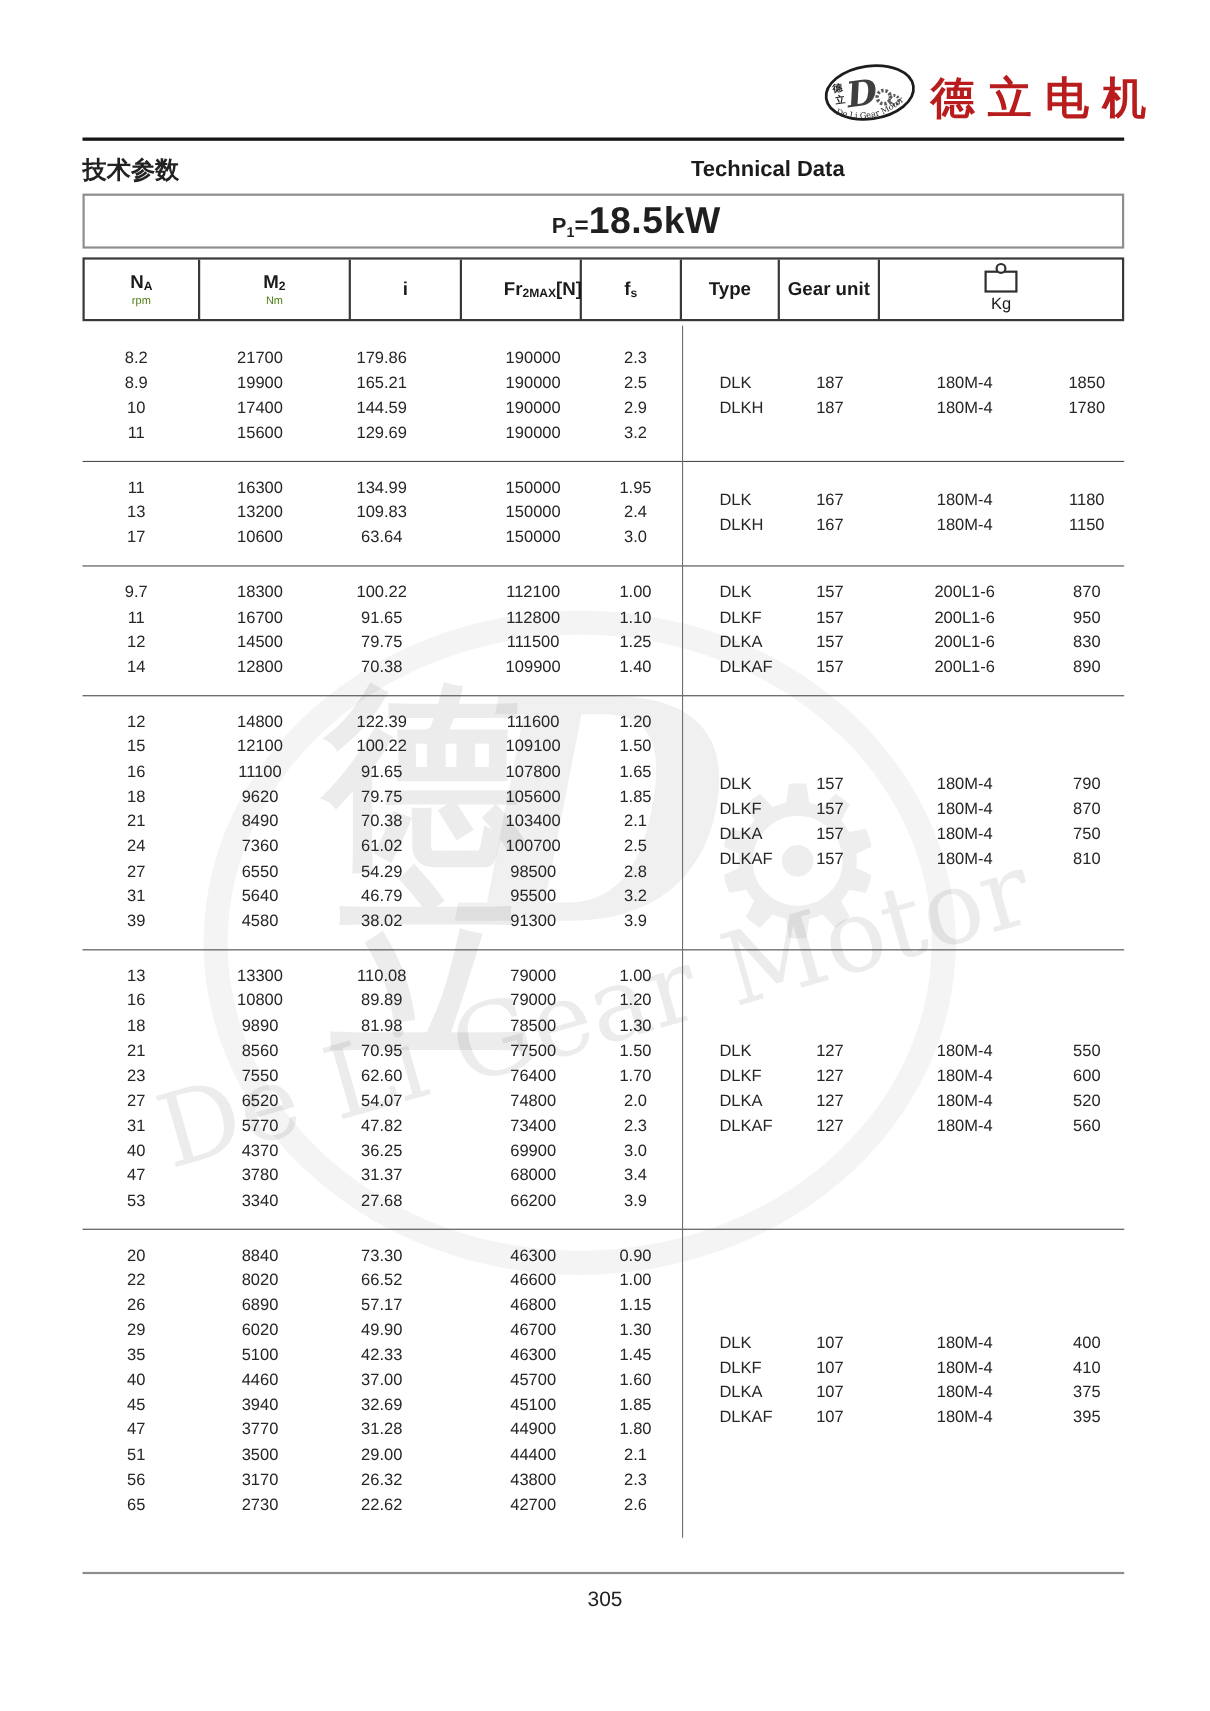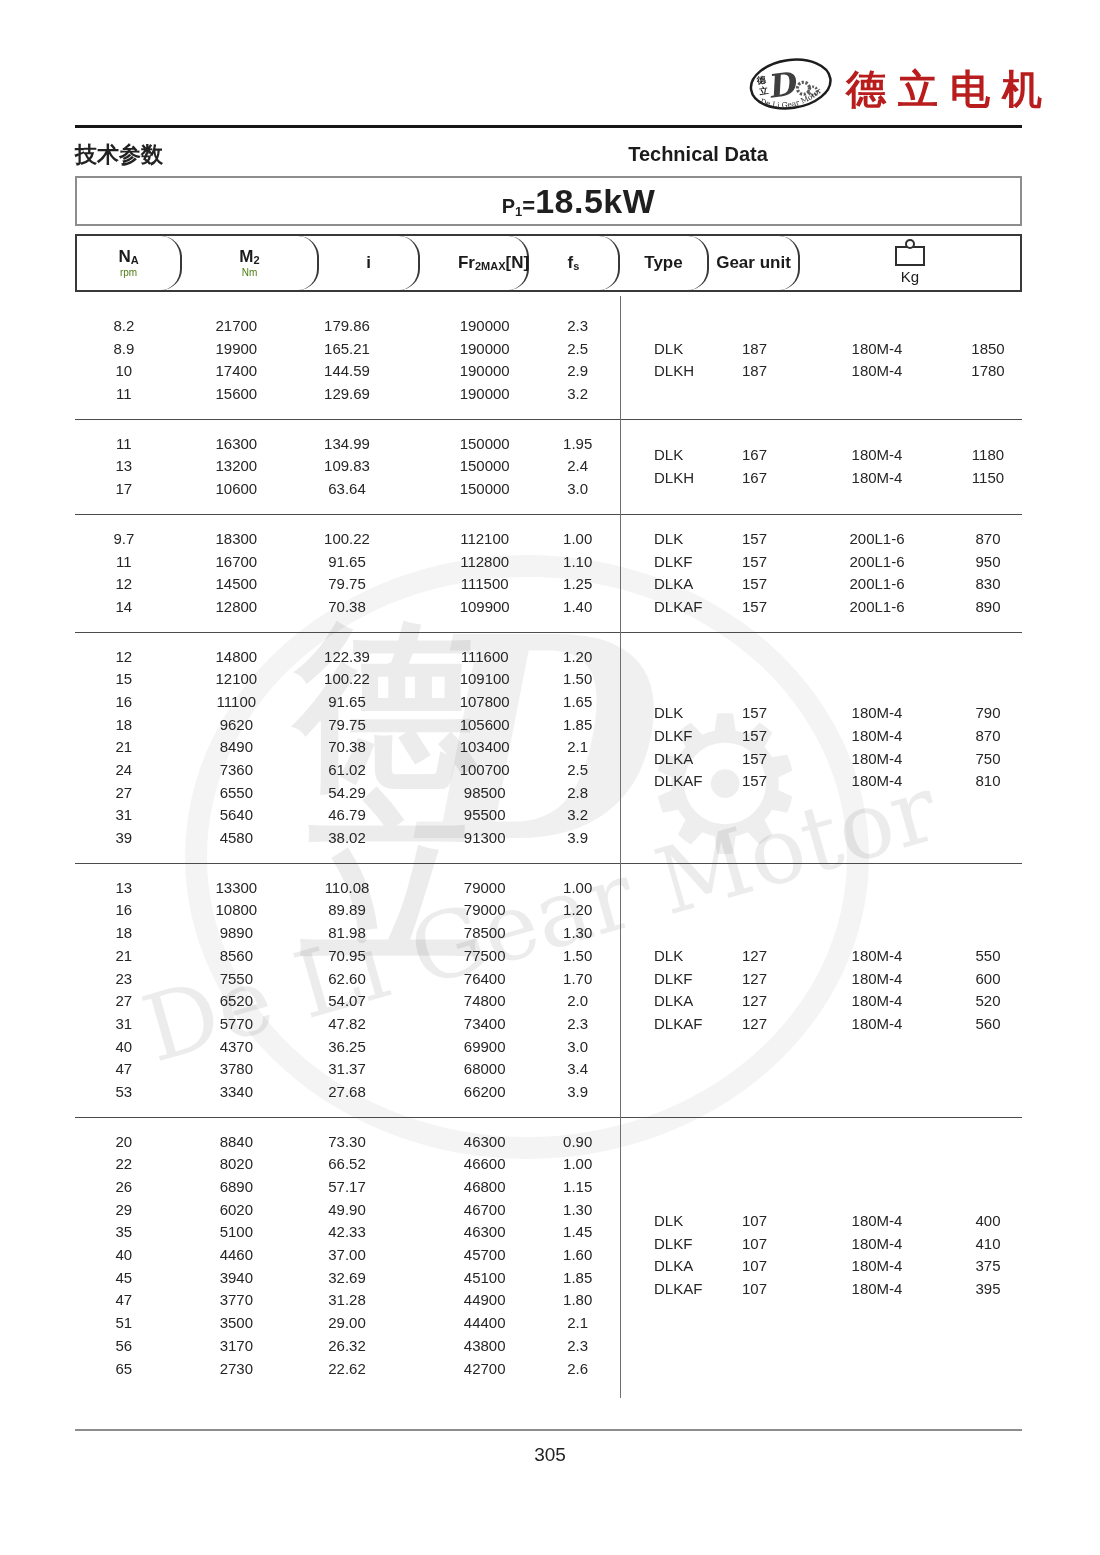--- a/index.html
+++ b/index.html
@@ -33,21 +33,21 @@
   .power-inner{transform:translateX(30px);white-space:nowrap;}
   .p-prefix{font-size:20px;font-weight:bold;}
   .p-sub{font-size:13px;font-weight:bold;vertical-align:-3px;}
   .p-eq{font-size:22px;font-weight:bold;}
   .p-value{font-size:34px;font-weight:800;letter-spacing:0.5px;}
 
   
   .thead{left:75px;top:234px;width:947px;height:58px;border:2px solid #383838;box-sizing:border-box;
          display:flex;background:#fff;}
   .hcell{border-right:2px solid #383838;box-sizing:border-box;display:flex;flex-direction:column;
-         align-items:center;justify-content:center;line-height:1.15;border-radius:21px;}
+         align-items:center;justify-content:center;line-height:1.15;}
   .hcell:last-child{border-right:none;}
   .h-main{font-size:17px;font-weight:bold;color:#1b1b1b;}
   .h-unit{font-size:10px;color:#4d7c0f;}
   .hsub{font-size:11px;font-weight:bold;vertical-align:-2px;}
   .c-na{width:105px;} .c-m2{width:137px;} .c-i{width:101px;} .c-fr{width:109px;padding-left:40px;} .c-fs{width:91px;}
   .c-type{width:89px;} .c-gear{width:91px;} .c-motor{width:154px;} .c-kg{width:68px;}
   .hcell.c-kg{flex:1;}
   .kg-icon{width:26px;height:16px;border:2px solid #2e2e2e;position:relative;margin:6px auto 2px;background:#fff;}
   .kg-knob{position:absolute;top:-9px;left:50%;transform:translateX(-50%);width:6px;height:6px;
            border:2px solid #2e2e2e;border-radius:50%;background:#fff;}

